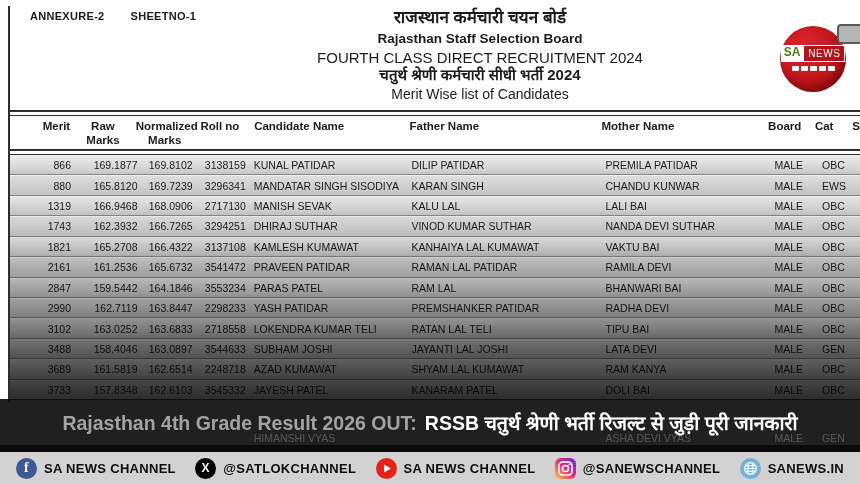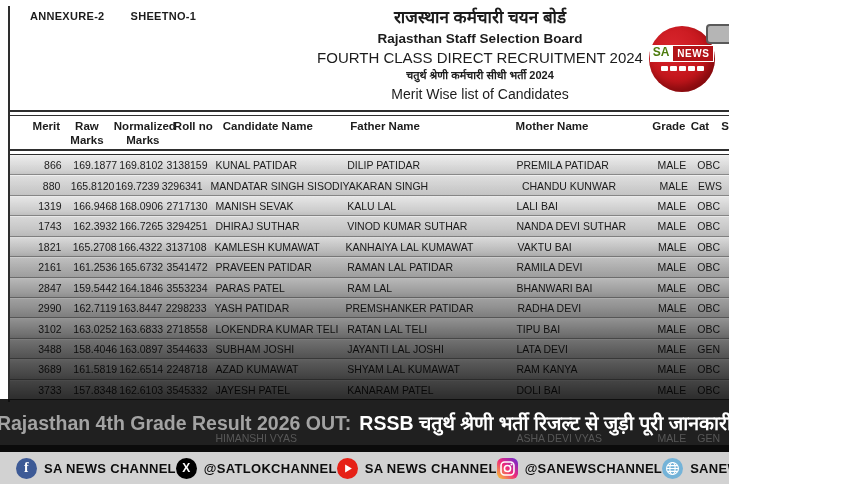--- a/index.html
+++ b/index.html
@@ -1,37 +1,37 @@
 <!DOCTYPE html>
 <html><head>
 <meta charset="utf-8">
 <style>
   * { margin:0; padding:0; box-sizing:border-box; }
   html,body { background:#ffffff; }
   .page {
-    position:relative; width:729px; height:484px; overflow:hidden;
+    position:relative; width:860px; height:484px; overflow:hidden;
     background:#ffffff; font-family:"Liberation Sans", sans-serif; color:#1c1c1c;
   }
   
   .left-rule { position:absolute; left:8px; top:6px; width:2px; height:396px; background:#2e2e2e; }
   .annexure { position:absolute; left:30px; top:10px; font-size:11px; font-weight:bold; letter-spacing:.3px; }
   .annexure span + span { margin-left:26px; }
   .center-head { position:absolute; left:130px; top:4px; width:700px; text-align:center; }
   .t-hindi   { font-size:17px; font-weight:bold; line-height:27px; }
   .t-eng     { font-size:13.5px; font-weight:bold; line-height:16px; }
   .t-rec     { font-size:15px; font-weight:400; line-height:19px; margin-top:1px; }
-  .t-rec-hi  { font-size:11px; font-weight:bold; line-height:16px; }
+  .t-rec-hi  { font-size:15px; font-weight:bold; line-height:16px; }
   .t-merit   { font-size:14px; line-height:18px; margin-top:2px; }
   
   .logo { position:absolute; right:14px; top:26px; width:66px; height:66px; border-radius:50%;
           background:radial-gradient(circle at 36% 30%, #d8242c 0%, #c4161c 55%, #a90f16 100%);
           box-shadow:inset -4px -6px 8px rgba(70,0,0,.45); }
   .logo-band { display:flex; justify-content:center; margin-top:19px; }
   .logo-sa { background:#fff; color:#4d7c0f; font-weight:bold; font-size:12px; padding:1px 3px; line-height:13px; }
-  .logo-news { border:1px solid #fff; background:#b31217; color:#fff; font-weight:bold; font-size:10px;
+  .logo-news { border:1px solid #fff; background:#b31217; color:#fff; font-weight:normal; font-size:10px;
                padding:1.5px 4px; line-height:12px; letter-spacing:.5px;text-align:right; }
   .logo-chips { display:flex; justify-content:center; gap:2px; margin-top:4px; }
   .logo-chips i { width:7px; height:5px; background:#fff; border-radius:1px; }
   .corner-box { position:absolute; right:-5px; top:24px; width:28px; height:20px;
                 background:#b5b5b5; border:2px solid #5a5a5a; border-radius:4px; }
   
   .table-wrap { position:absolute; left:10px; right:0; top:110px; }
   .dbl { height:6px; border-top:2px solid #2f2f2f; border-bottom:1.5px solid #2f2f2f; background:#fff; }
   .thead { display:flex; height:33px; background:#fff; padding-left:4px; font-weight:bold; font-size:11.5px; padding-top:3px; }
   .thead .cell span { display:block; line-height:14px; white-space:nowrap; }
@@ -129,21 +129,21 @@
       <div class="cell c-cand">
           <span>Candidate Name</span>
         </div>
       <div class="cell c-father">
           <span>Father Name</span>
         </div>
       <div class="cell c-mother">
           <span>Mother Name</span>
         </div>
       <div class="cell c-gender">
-          <span>Grade</span>
+          <span>Board</span>
         </div>
       <div class="cell c-cat">
           <span>Cat</span>
         </div>
       <div class="cell c-s">
           <span>S</span>
         </div>
     </div>
     <div class="dbl"></div>
     <div class="tbody">

